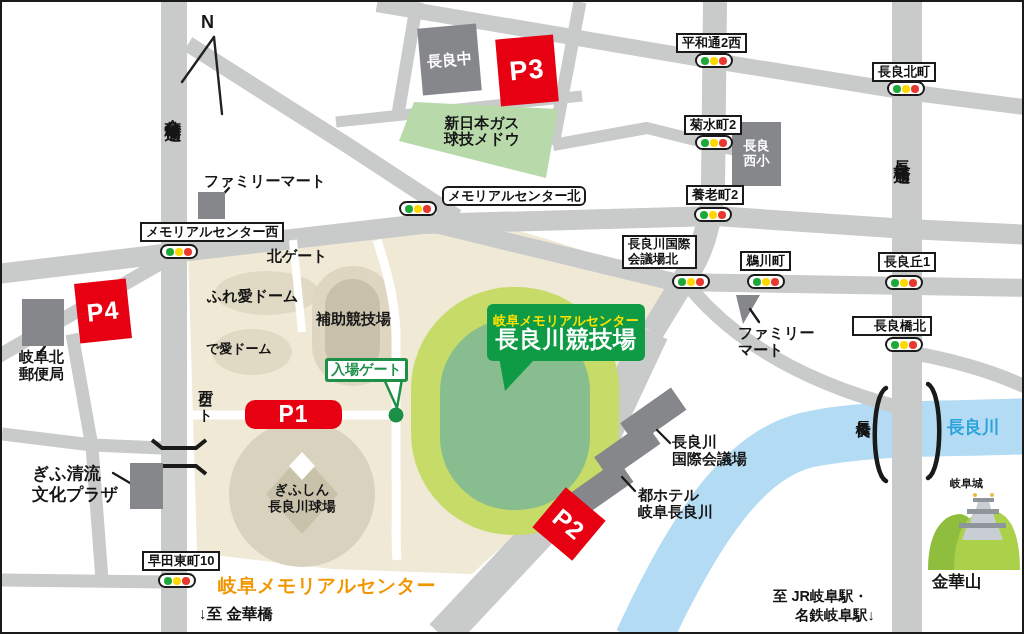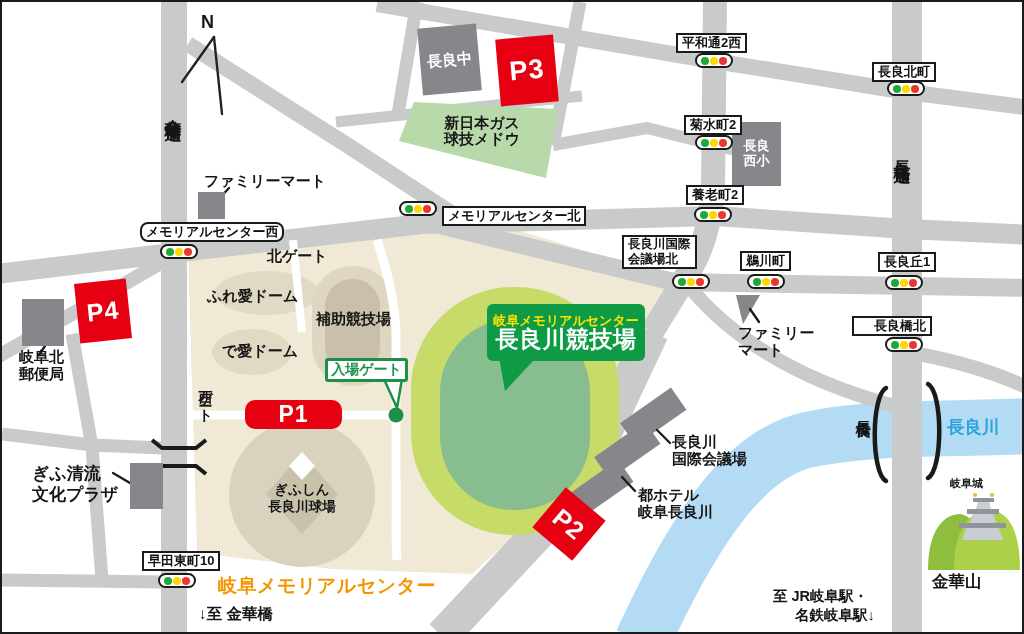--- a/index.html
+++ b/index.html
@@ -121,22 +121,22 @@
     <polygon points="497,355 531,359 503,389" fill="#0f9b45"></polygon>
     <polygon points="382,377 400,377 395,406" fill="#ffffff" stroke="#1d9048" stroke-width="2.5"></polygon>
     <circle cx="394" cy="413" r="7.5" fill="#1d9048"></circle>
   </svg>
 
   <div class="lbl" style="left:199px;top:10px;font-size:18px;">N</div>
 
   <div class="lbl vtext" style="left:161px;top:103px;font-size:17px;">金華橋通り</div>
   <div class="lbl vtext" style="left:890px;top:145px;font-size:17px;">長良橋通り</div>
 
-  <div class="xing" style="left:138px;top:220px;border-radius:8px;">メモリアルセンター西</div>
-  <div class="xing" style="left:440px;top:204px;">メモリアルセンター北</div>
+  <div class="xing" style="left:138px;top:220px;">メモリアルセンター西</div>
+  <div class="xing" style="left:440px;top:184px;border-radius:6px;">メモリアルセンター北</div>
   <div class="xing" style="left:674px;top:31px;">平和通2西</div>
   <div class="xing" style="left:870px;top:60px;">長良北町</div>
   <div class="xing" style="left:682px;top:113px;">菊水町2</div>
   <div class="xing" style="left:684px;top:183px;">養老町2</div>
   <div class="xing" style="left:620px;top:233px;font-size:12.5px;">
     <div>長良川国際</div>
     <div>会議場北</div>
   </div>
   <div class="xing" style="left:738px;top:249px;">鵜川町</div>
   <div class="xing" style="left:876px;top:250px;">長良丘1</div>
@@ -243,21 +243,21 @@
     <div>岐阜長良川</div>
   </div>
   <div class="lbl" style="left:948px;top:475px;font-size:11px;">岐阜城</div>
   <div class="lbl" style="left:930px;top:570px;font-size:16.5px;">金華山</div>
   <div class="lbl riverlbl" style="left:945px;top:415px;font-size:17.5px;">長良川</div>
   <div class="lbl vtext" style="left:853px;top:406px;font-size:15px;letter-spacing:1px;">長良橋</div>
 
   <div class="lbl" style="left:265px;top:245px;font-size:15px;">北ゲート</div>
   <div class="lbl vtext" style="left:196px;top:378px;font-size:14px;letter-spacing:1px;">西ゲート</div>
   <div class="lbl" style="left:205px;top:285px;font-size:15px;">ふれ愛ドーム</div>
-  <div class="lbl" style="left:220px;top:340px;font-size:15px;">で愛ドーム</div>
+  <div class="lbl" style="left:204px;top:340px;font-size:13px;">で愛ドーム</div>
   <div class="lbl" style="left:314px;top:308px;font-size:15px;">補助競技場</div>
   <div class="lbl" style="left:255px;top:480px;width:90px;text-align:center;font-size:13.5px;line-height:1.25;">
     <div>ぎふしん</div>
     <div>長良川球場</div>
   </div>
   <div class="lbl orange" style="left:216px;top:573px;font-size:19px;letter-spacing:0.5px;">岐阜メモリアルセンター</div>
 
   <div class="sign">
     <div class="s1">岐阜メモリアルセンター</div>
     <div class="s2">長良川競技場</div>

